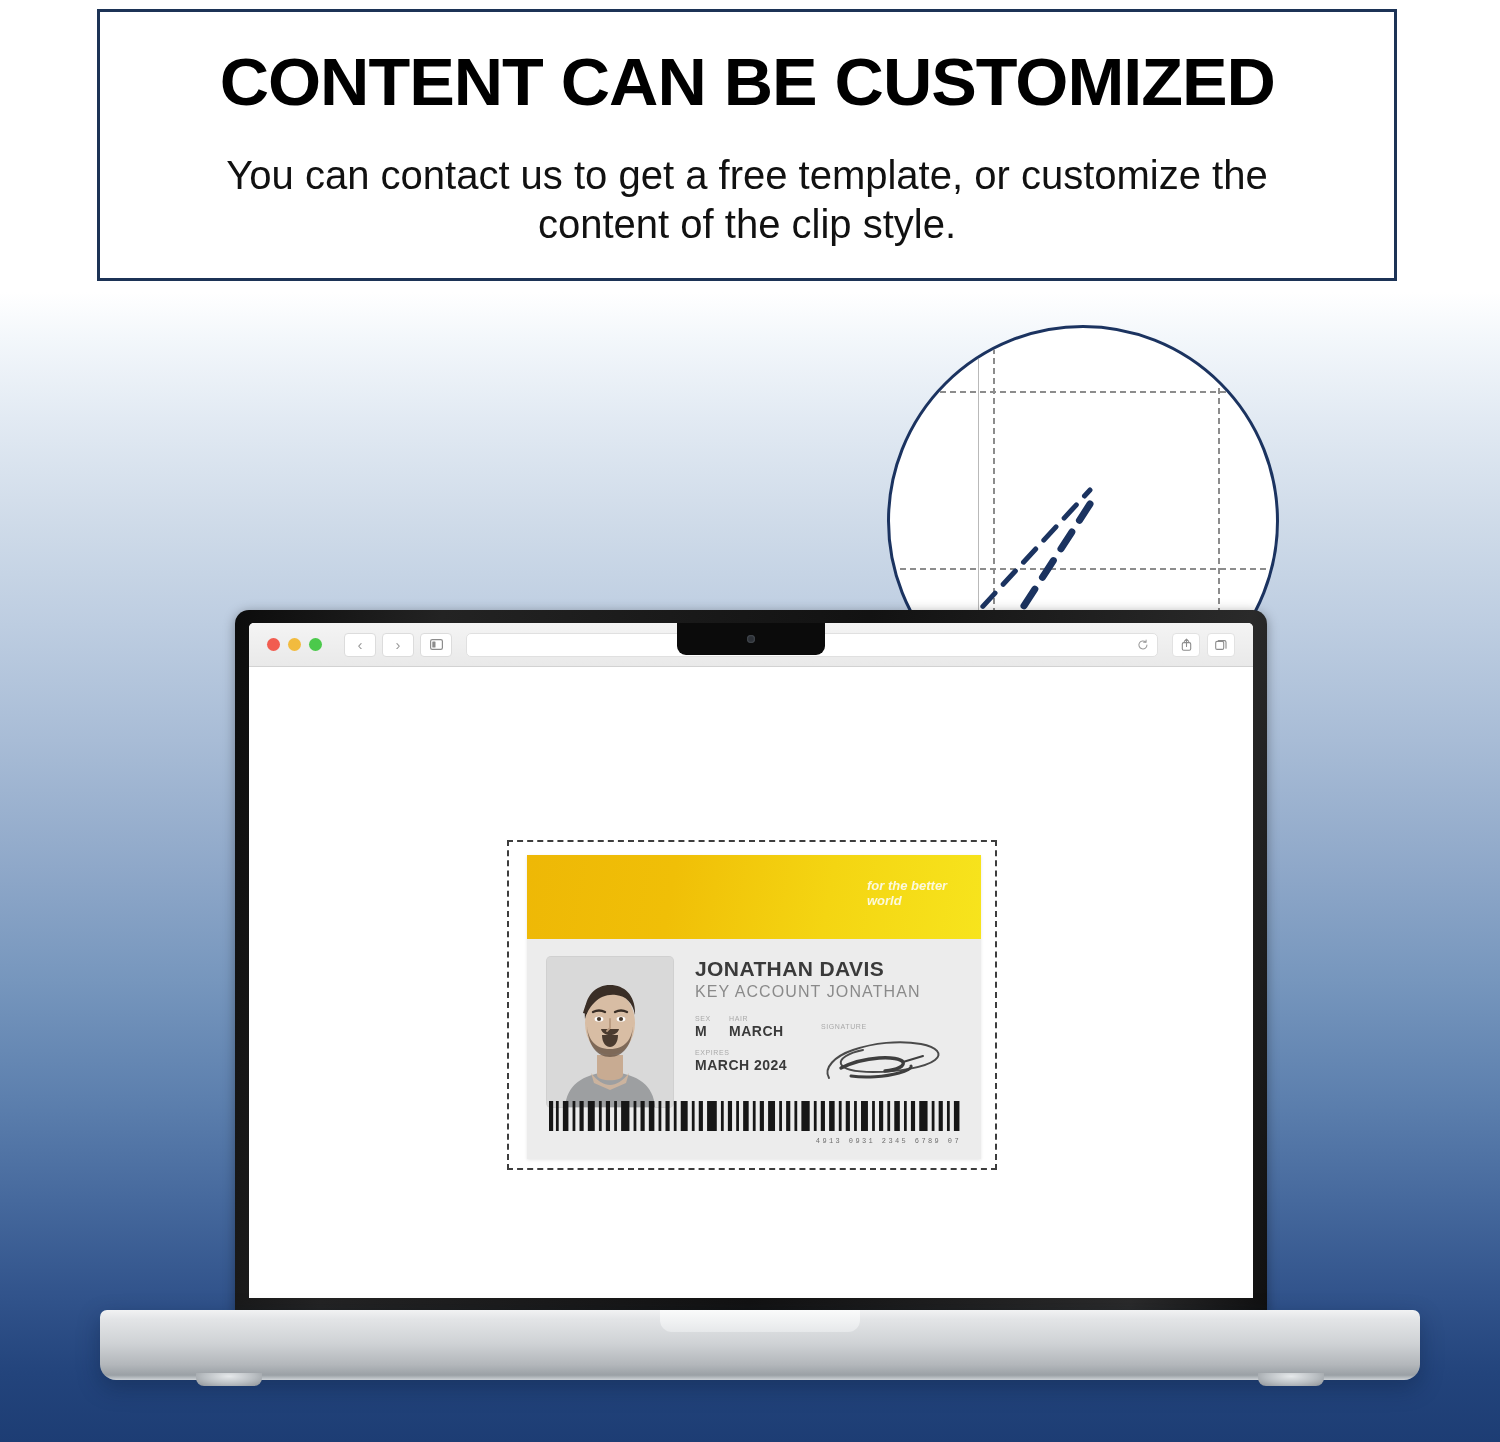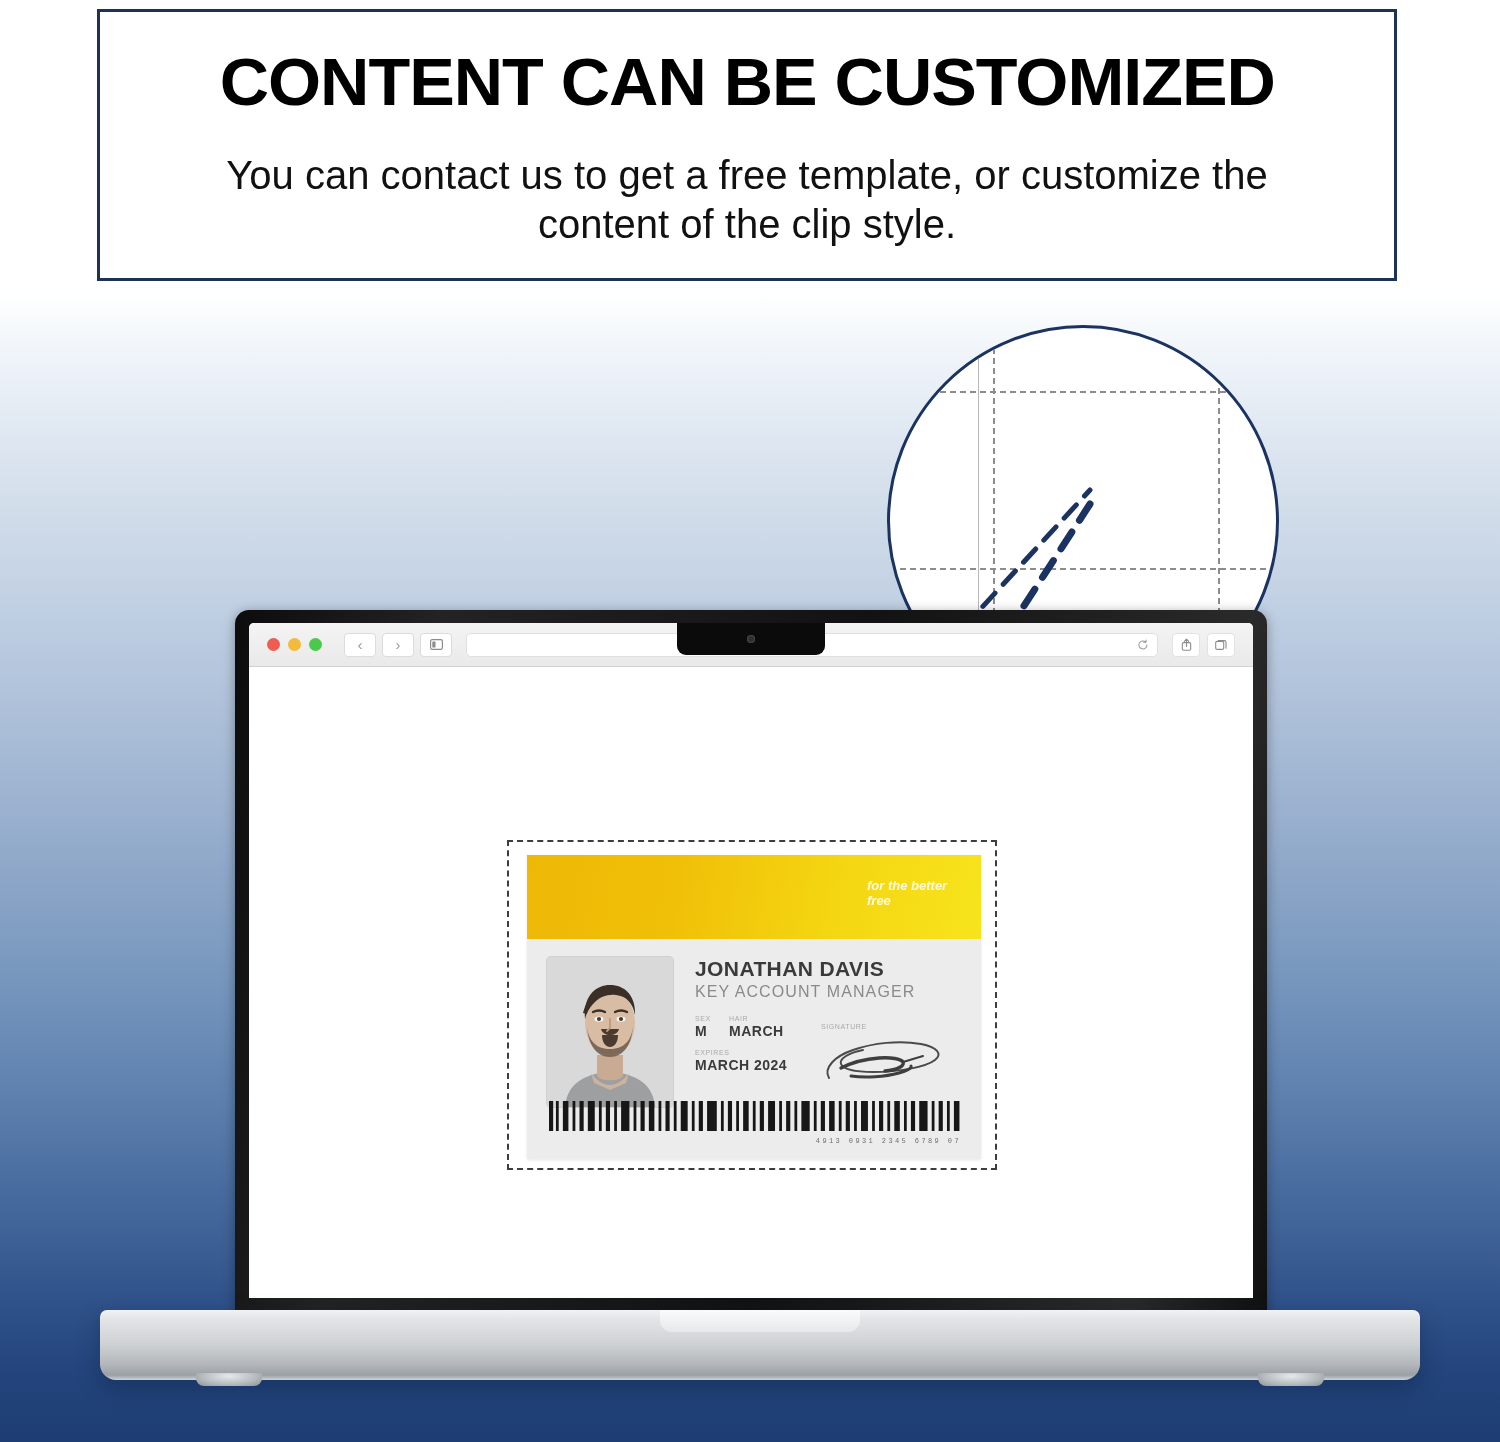--- a/index.html
+++ b/index.html
@@ -488,21 +488,21 @@
             </div>
           </div>
         </div>
 
         <div id="page-view">
 
           <div id="card-cut">
             <div id="id-card">
 
               <div id="card-header">
-                <div id="card-tagline">for the better free</div>
+                <div id="card-tagline">for the better world</div>
               </div>
 
               <div id="card-body">
 
                 <div id="photo">
                   <svg width="126" height="150" viewBox="0 0 126 150">
                     <rect width="126" height="150" fill="#d9d9d9"></rect>
 
                     <path d="M18 150c2-22 16-32 45-36 29 4 43 14 45 36z" fill="#9d9fa1"></path>
                     <path d="M44 116c6 8 13 12 19 12s13-4 19-12l-3 10-16 7-16-7z" fill="#cbb39e"></path>
@@ -526,21 +526,21 @@
 
                     <path d="M46 55q6-3 12 0" stroke="#3a2e26" stroke-width="2.4" fill="none" stroke-linecap="round"></path>
                     <path d="M68 55q6-3 12 0" stroke="#3a2e26" stroke-width="2.4" fill="none" stroke-linecap="round"></path>
 
                     <path d="M63 62v9l-3 3" stroke="#b99a7f" stroke-width="1.8" fill="none" stroke-linecap="round"></path>
                   </svg>
                 </div>
 
                 <div id="card-info">
                   <div id="card-name">JONATHAN DAVIS</div>
-                  <div id="card-role">KEY ACCOUNT MANAGER</div>
+                  <div id="card-role">KEY ACCOUNT JONATHAN</div>
 
                   <div class="field-row">
                     <div id="f-sex">
                       <div class="flabel">SEX</div>
                       <div class="fvalue">M</div>
                     </div>
                     <div id="f-hair">
                       <div class="flabel">HAIR</div>
                       <div class="fvalue">MARCH</div>
                     </div>

